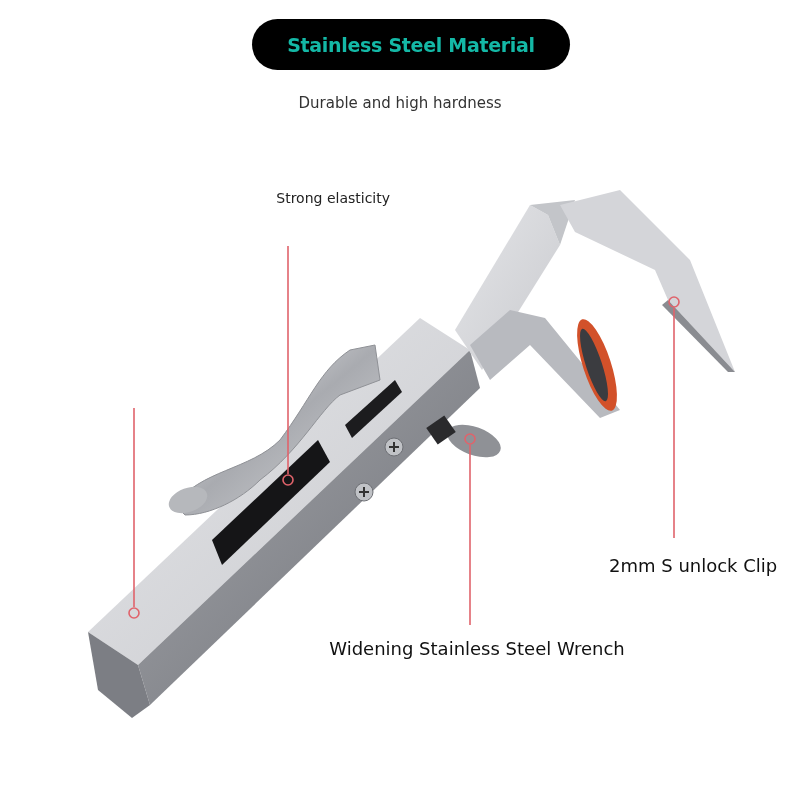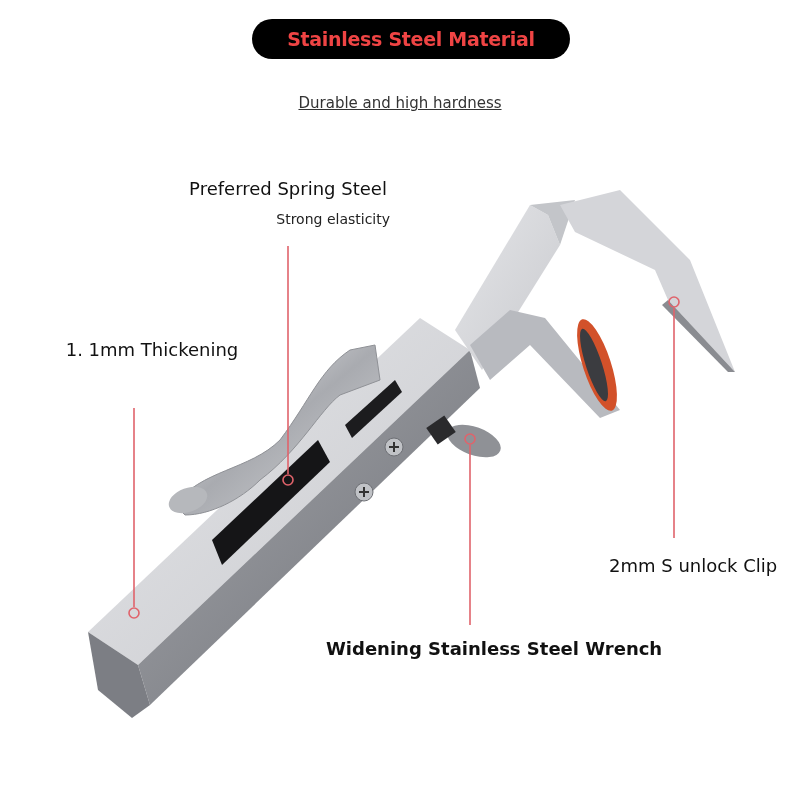--- a/index.html
+++ b/index.html
@@ -1,21 +1,21 @@
 <!DOCTYPE html>
 <html><head>
 <meta charset="utf-8">
 <style>
   html, body { margin: 0; padding: 0; }
   body { width: 800px; height: 800px; background: #ffffff; position: relative; overflow: hidden;
          font-family: "DejaVu Sans", "Liberation Sans", sans-serif; color: #1a1a1a; }
-  .pill { position: absolute; left: 252px; top: 19px; width: 318px; height: 40px; background: #000;
-          border-radius: 26px; color: #ef4444; display: flex; align-items: center; justify-content: center;
+  .pill { position: absolute; left: 252px; top: 19px; width: 318px; height: 51px; background: #000;
+          border-radius: 26px; color: #14b8a6; display: flex; align-items: center; justify-content: center;
           font-weight: bold; font-size: 19px; letter-spacing: -0.3px; }
-  .subtitle { position: absolute; left: 0; width: 800px; top: 94px; text-align: center; font-size: 15px; color: #333; text-decoration: underline; }
+  .subtitle { position: absolute; left: 0; width: 800px; top: 94px; text-align: center; font-size: 15px; color: #333; }
   .label { position: absolute; white-space: nowrap; }
   .label .h { font-size: 18px; color: #111; }
   .label .s { font-size: 14px; color: #222; margin-top: 14px; }
   .product { position: absolute; left: 0; top: 0; width: 800px; height: 800px; }
   .leader { position: absolute; }
 </style>
 </head>
 <body>
 
 <div class="pill">
@@ -80,27 +80,25 @@
     <line x1="134" y1="408" x2="134" y2="607"></line>
     <circle cx="134" cy="613" r="5"></circle>
     <line x1="674" y1="308" x2="674" y2="538"></line>
     <circle cx="674" cy="302" r="5"></circle>
     <line x1="470" y1="445" x2="470" y2="625"></line>
     <circle cx="470" cy="439" r="5"></circle>
   </g>
 </svg>
 
 <div class="label" style="left:186px; top:178px; text-align:center; width:204px;">
-  <div class="h">Preferred Spring Steel</div>
   <div class="s" style="margin-top:12px;text-align:right;">Strong elasticity</div>
 </div>
 
 <div class="label" style="left:62px; top:339px; text-align:center; width:180px;">
-  <div class="h">1. 1mm Thickening</div>
 </div>
 
 <div class="label" style="left:609px; top:555px;">
   <div class="h">2mm S unlock Clip</div>
 </div>
 
-<div class="label" style="left:326px; top:638px; text-align:center; width:302px;font-weight:bold;">
+<div class="label" style="left:326px; top:638px; text-align:center; width:302px;">
   <div class="h">Widening Stainless Steel Wrench</div>
 </div>
 
 </body></html>

